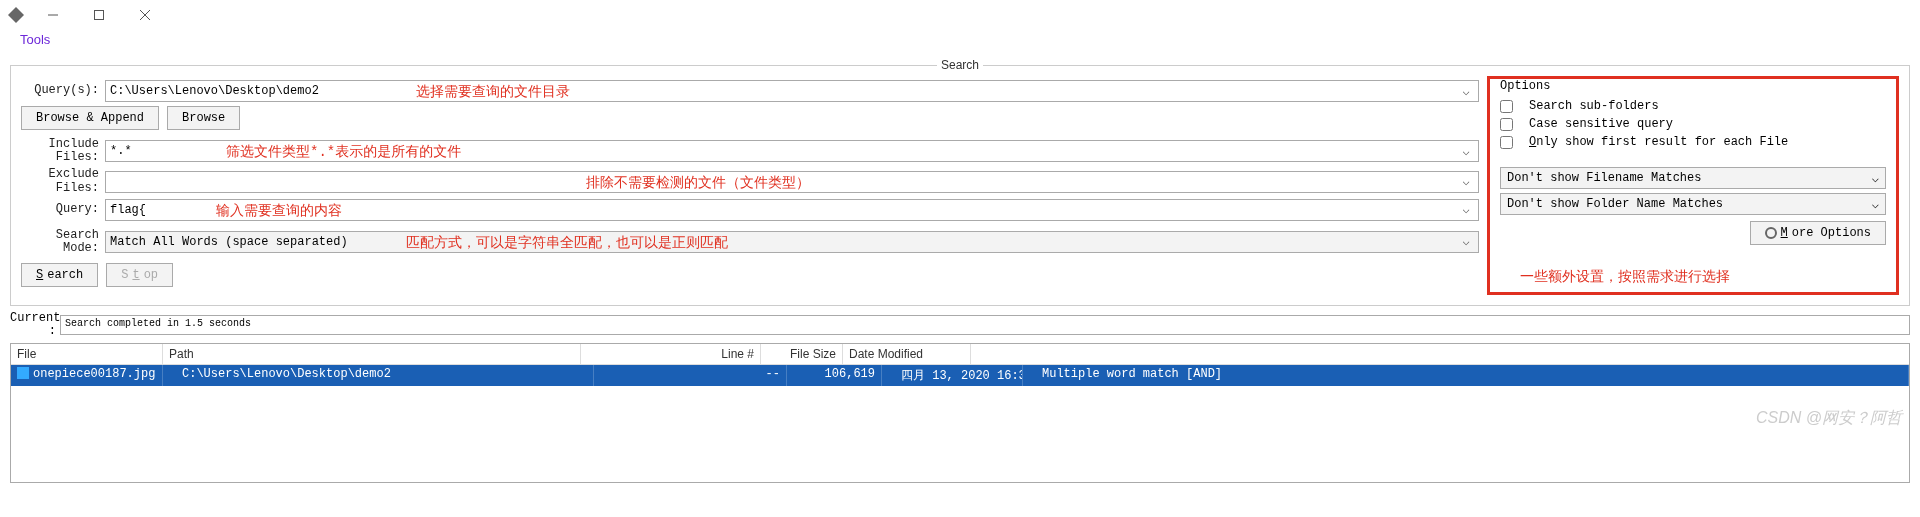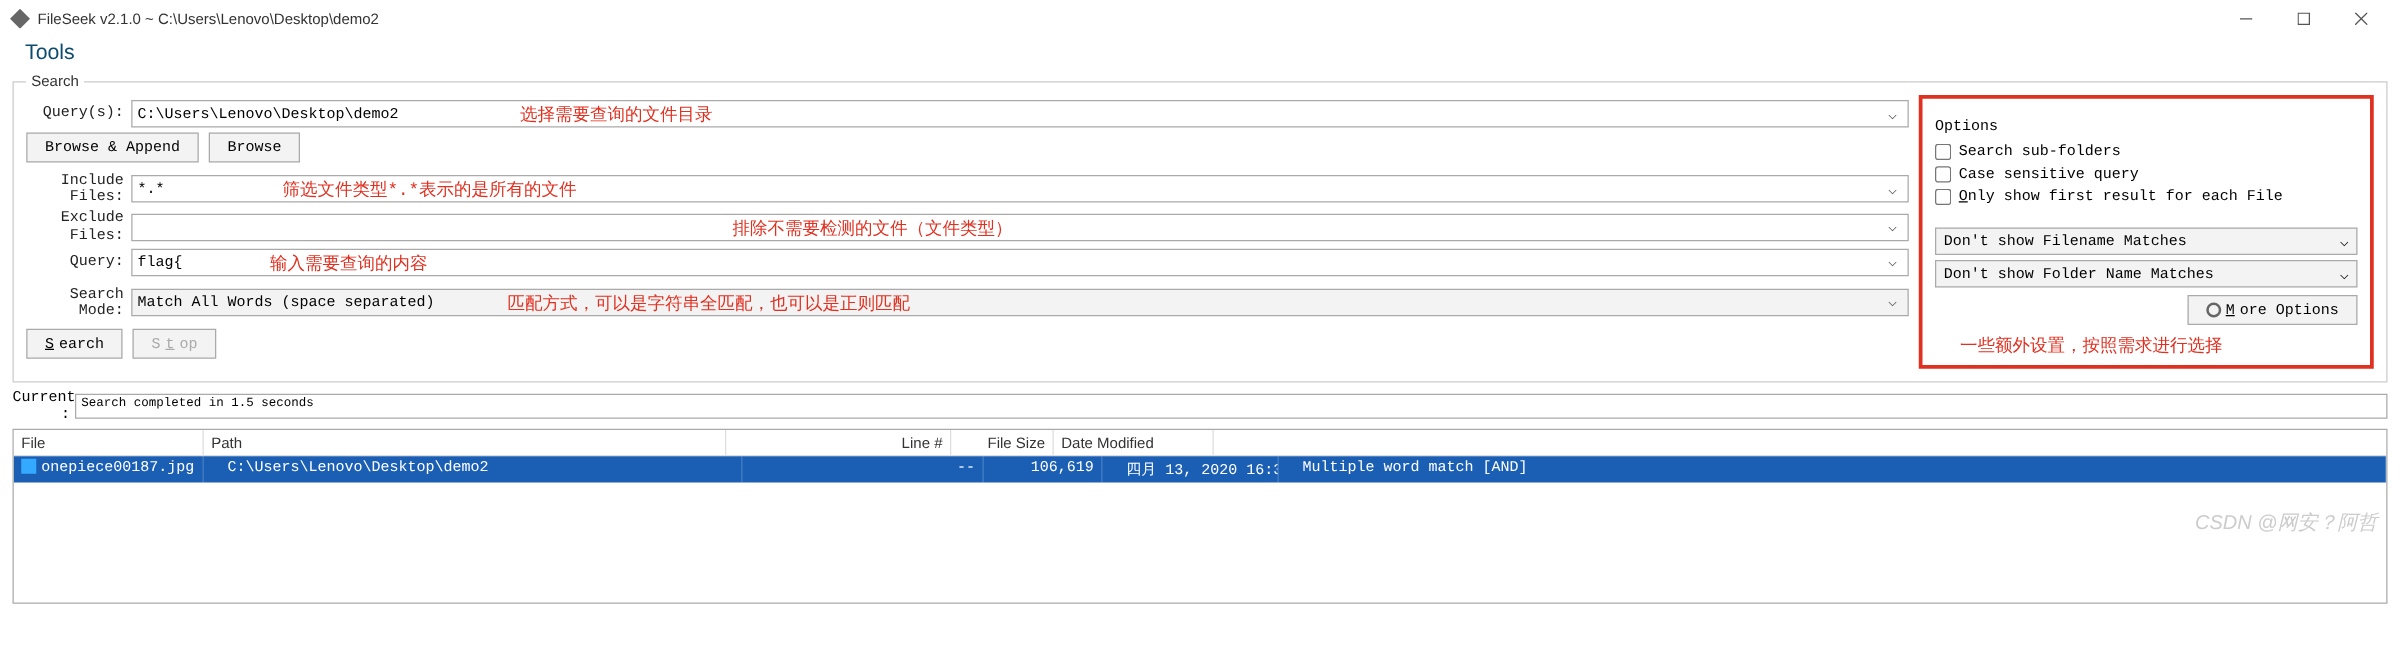--- a/index.html
+++ b/index.html
@@ -3,37 +3,37 @@
 <meta charset="utf-8">
 <style>
 * { box-sizing: border-box; margin: 0; padding: 0; }
 body { font-family: "Microsoft YaHei", SimSun, sans-serif; font-size: 12px; background: #fff; width: 1920px; height: 517px; overflow: hidden; position: relative; }
 .titlebar { background: #fff; height: 30px; display: flex; align-items: center; padding: 0 8px; color: #333; font-size: 12px; }
 .titlebar .ticon { width: 16px; height: 16px; margin-right: 6px; background: #666; clip-path: polygon(50% 0, 100% 50%, 50% 100%, 0 50%); }
 .titlebar .title { flex: 1; }
 .winbtns { display: flex; gap: 0; }
 .winbtn { width: 46px; height: 30px; display: flex; align-items: center; justify-content: center; color: #555; }
 .winbtn svg { width: 10px; height: 10px; }
-.menubar { height: 24px; padding: 2px 14px; font-size: 17px; color: #0c4a6e; }
+.menubar { height: 24px; padding: 2px 14px; font-size: 13px; color: #6d28d9; }
 .menubar span { padding: 2px 6px; }
 fieldset { border: 1px solid #ccc; margin: 4px 10px; padding: 8px 10px 10px 10px; position: relative; }
-legend { padding: 0 4px; font-size: 12px; color: #333; }
+legend { padding: 0 4px; font-size: 12px; color: #333; text-align: center; }
 .search-area { display: flex; gap: 8px; }
 .search-left { flex: 1; }
 .row { display: flex; align-items: center; margin-bottom: 4px; }
 .lbl { width: 84px; text-align: right; padding-right: 6px; font-family: "Courier New", monospace; font-size: 12px; color: #222; line-height: 1.1; }
 .combo { flex: 1; height: 22px; border: 1px solid #aaa; background: #fff; display: flex; align-items: center; padding: 0 4px; position: relative; font-family: "Courier New", monospace; font-size: 12px; }
 .combo .val { flex: 1; white-space: nowrap; overflow: hidden; }
 .combo .arrow { width: 16px; text-align: center; color: #555; }
 .btnrow { display: flex; justify-content: flex-start; gap: 8px; margin: 4px 0 8px 0; padding-right: 2px; }
 .btn { height: 24px; padding: 0 14px; border: 1px solid #aaa; background: #f3f3f3; font-family: "Courier New", monospace; font-size: 12px; display: inline-flex; align-items: center; gap: 4px; }
 .btn.disabled { color: #aaa; background: #f3f3f3; }
-.options { border: 3px solid #e03020; padding: 15px 10px 6px 10px; width: 364px; position: relative; margin-top:-4px;}
+.options { border: 3px solid #e03020; padding: 0 10px 6px 10px; width: 412px; position: relative; margin-top:-4px;}
 .opt-title { font-family: "Courier New", monospace; font-size: 12px; margin-bottom: 6px; }
-.chk { display: flex; align-items: center; gap: 6px; margin: 4px 0; font-family: "Courier New", monospace; font-size: 12px; }
+.chk { display: flex; align-items: center; gap: 16px; margin: 4px 0; font-family: "Courier New", monospace; font-size: 12px; }
 .chk input { width: 13px; height: 13px; }
 .sel { width: 100%; height: 22px; border: 1px solid #aaa; background: #f3f3f3; display: flex; align-items: center; justify-content: space-between; padding: 0 6px; font-family: "Courier New", monospace; font-size: 12px; margin: 4px 0; }
 .morerow { display: flex; justify-content: flex-end; margin-top: 6px; }
 .red-note { color: #e03020; font-size: 14px; position: absolute; }
 .red-note.opt { bottom: 6px; left: 30px; }
 .current-row { display: flex; align-items: center; margin: 6px 10px 4px 10px; }
 .current-row .lbl2 { width: 50px; font-family: "Courier New", monospace; font-size: 12px; text-align: right; padding-right: 4px; line-height:1.1;}
 .current-row .val2 { flex: 1; height: 20px; border: 1px solid #aaa; background: #fff; padding: 2px 4px; font-family: "Courier New", monospace; font-size: 10px; }
 .grid-wrap { border: 1px solid #aaa; margin: 4px 10px 0 10px; height: 140px; overflow: hidden; }
 .grid-head { display: flex; background: #fff; border-bottom: 1px solid #ddd; }
@@ -44,21 +44,20 @@
 .ficon { display:inline-block; width:12px; height:12px; background:#3af; margin-right:4px; vertical-align:middle;}
 .watermark { position: absolute; right: 18px; bottom: 88px; color: #ccc; font-size: 16px; font-style: italic; }
 .underline { text-decoration: underline; }
 .gear { width:12px;height:12px;display:inline-block;border:2px solid #666;border-radius:50%;position:relative;}
 </style>
 </head>
 <body>
 
 <div class="titlebar">
   <span class="ticon"></span>
-  <span class="title">FileSeek v2.1.0 ~ C:\Users\Lenovo\Desktop\demo2</span>
   <div class="winbtns">
     <div class="winbtn">
         <svg viewBox="0 0 10 10">
           <line x1="0" y1="5" x2="10" y2="5" stroke="#555" stroke-width="1"></line>
         </svg>
       </div>
     <div class="winbtn">
         <svg viewBox="0 0 10 10">
           <rect x="0.5" y="0.5" width="9" height="9" fill="none" stroke="#555" stroke-width="1"></rect>
         </svg>

